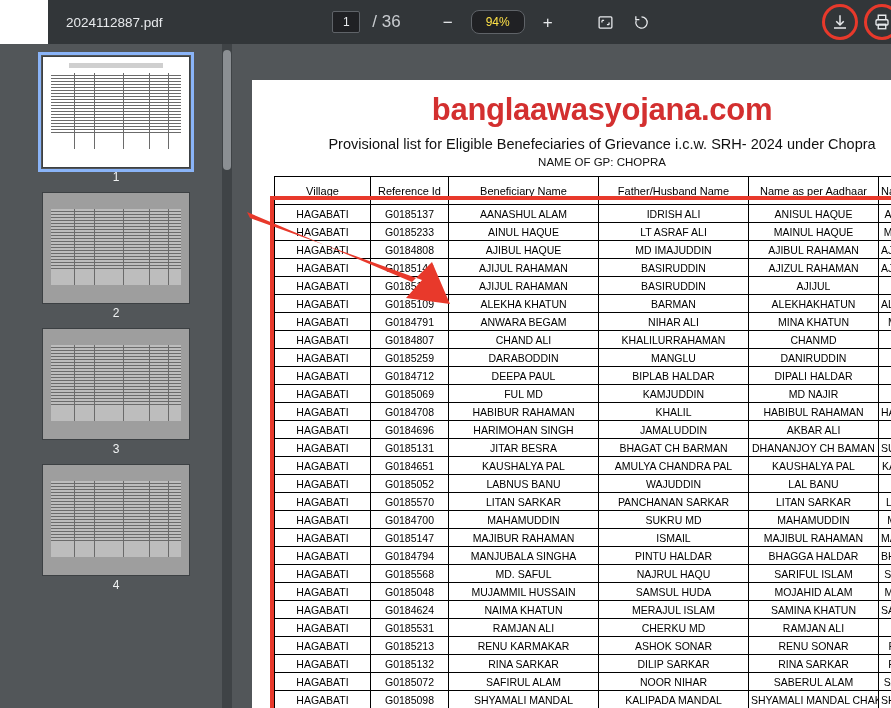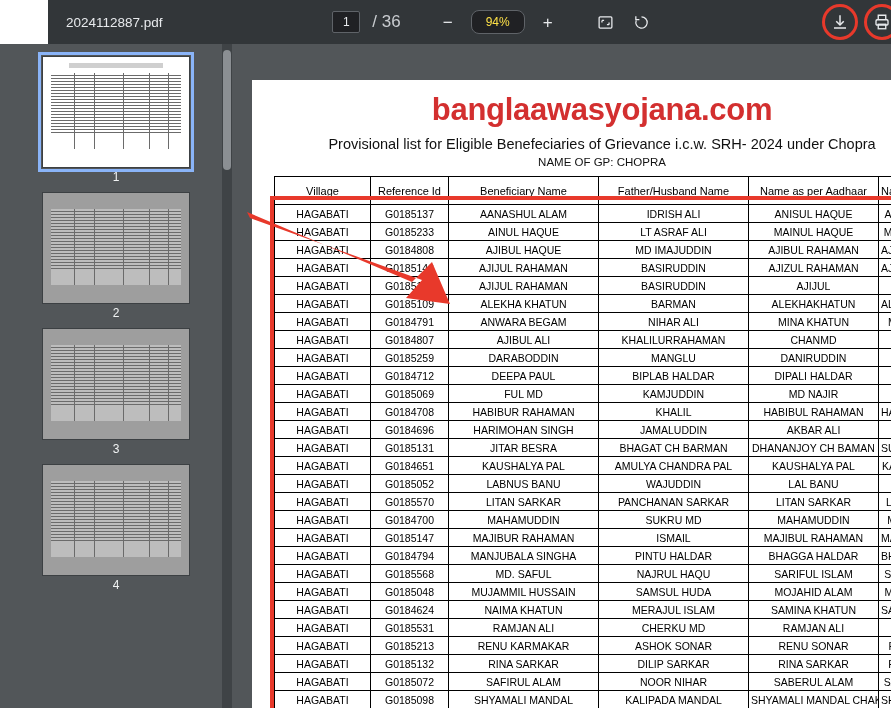--- a/index.html
+++ b/index.html
@@ -405,21 +405,21 @@
                 <td>HAGABATI</td>
                 <td>G0184791</td>
                 <td>ANWARA BEGAM</td>
                 <td>NIHAR ALI</td>
                 <td>MINA KHATUN</td>
                 <td>MINA KHATUN</td>
               </tr>
               <tr>
                 <td>HAGABATI</td>
                 <td>G0184807</td>
-                <td>AJIBUL ALI</td>
+                <td>CHAND ALI</td>
                 <td>KHALILURRAHAMAN</td>
                 <td>CHANMD</td>
                 <td>CHAND ALI</td>
               </tr>
               <tr>
                 <td>HAGABATI</td>
                 <td>G0185259</td>
                 <td>DARABODDIN</td>
                 <td>MANGLU</td>
                 <td>DANIRUDDIN</td>

